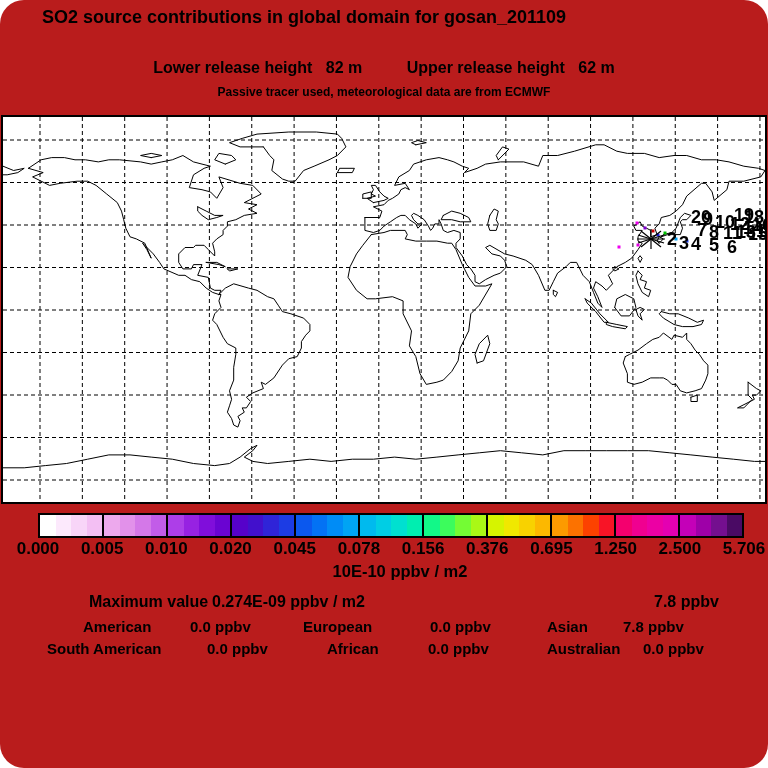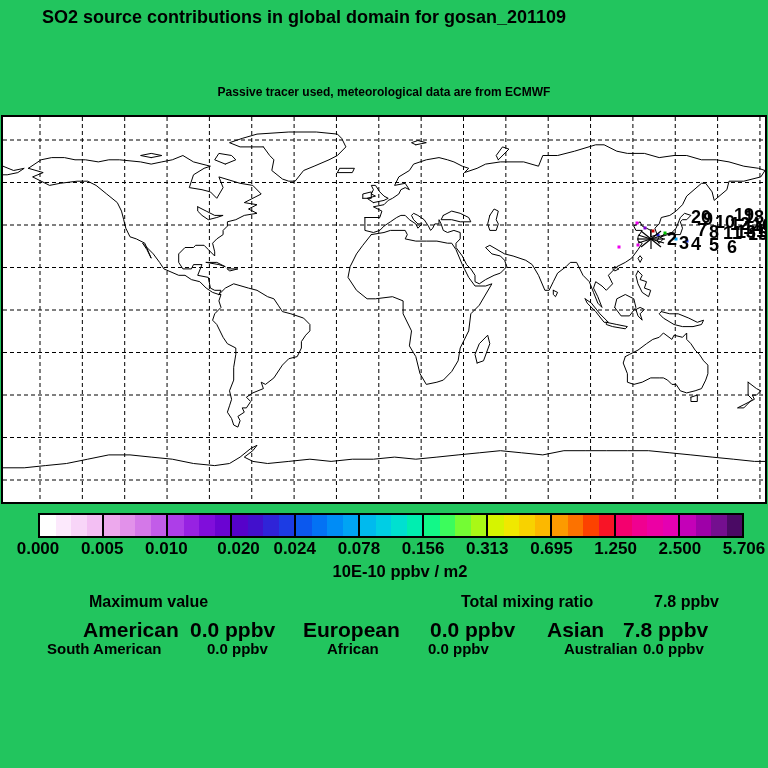--- a/index.html
+++ b/index.html
@@ -1,17 +1,17 @@
 <!DOCTYPE html>
 <html><head>
 <meta charset="utf-8">
 <style>
   html,body{margin:0;padding:0;background:#fff;}
-  .page{position:relative;width:768px;height:768px;background:#22c55e;overflow:hidden;
-        font-family:"Liberation Sans",sans-serif;color:#000;}
+  .page{position:relative;width:768px;height:768px;background:#b91c1c;overflow:hidden;
+        font-family:"Liberation Sans",sans-serif;color:#000;border-radius:24px;}
   .hline{position:absolute;left:0;width:768px;text-align:center;white-space:pre;font-weight:700;}
   #title-line{position:absolute;left:42px;top:7px;white-space:pre;font-weight:700;font-size:18px;}
   #line2{top:33px;font-size:16px;}
   #line3{top:59px;font-size:16px;}
   #line4{top:85px;font-size:12px;}
   #map-frame{position:absolute;left:1px;top:115px;width:766px;height:389px;
              border:2px solid #000;box-sizing:border-box;background:#fff;}
   #map-svg{width:100%;height:100%;display:block;}
   .grid-line{stroke:#000;stroke-width:1;stroke-dasharray:4 3;}
   .coast{fill:none;stroke:#000;stroke-width:1;stroke-linejoin:round;stroke-linecap:round;}
@@ -21,29 +21,30 @@
             border:2px solid #000;box-sizing:border-box;display:flex;}
   .cbar-cell{flex:1 1 auto;height:100%;}
   .cbar-cell.major{border-left:2px solid #000;}
   #cbar-labels{position:absolute;left:38px;top:539px;width:706px;height:20px;}
   .cbar-label{position:absolute;top:0;transform:translateX(-50%);
               font-weight:700;font-size:17px;white-space:nowrap;}
   #cbar-unit{position:absolute;left:30px;top:562px;width:740px;text-align:center;
              font-weight:700;font-size:16.5px;}
   .stat{position:absolute;font-weight:700;white-space:pre;}
   .stat.r1{top:593px;font-size:16px;margin-left:24px;}
-  .stat.r2{top:618px;font-size:21px;}
+  .stat.r2{top:618px;font-size:15px;}
   .stat.r3{top:640px;font-size:15px;}
 </style>
 </head>
 <body>
 
 <div class="page">
 
   <div id="title-line">SO2 source contributions in global domain for gosan_201109</div>
+  <div id="line3" class="hline">Lower release height   82 m          Upper release height   62 m</div>
   <div id="line4" class="hline">Passive tracer used, meteorological data are from ECMWF</div>
 
   <div id="map-frame">
     <svg id="map-svg" viewBox="0 0 762 385" preserveAspectRatio="none">
         <line x1="37" y1="0" x2="37" y2="385" class="grid-line"></line>
         <line x1="79.35" y1="0" x2="79.35" y2="385" class="grid-line"></line>
         <line x1="121.7" y1="0" x2="121.7" y2="385" class="grid-line"></line>
         <line x1="164.05" y1="0" x2="164.05" y2="385" class="grid-line"></line>
         <line x1="206.4" y1="0" x2="206.4" y2="385" class="grid-line"></line>
         <line x1="248.75" y1="0" x2="248.75" y2="385" class="grid-line"></line>
@@ -182,43 +183,43 @@
       <div class="cbar-cell" style="background: rgb(228, 0, 178);"></div>
       <div class="cbar-cell major" style="background: rgb(196, 0, 184);"></div>
       <div class="cbar-cell" style="background: rgb(158, 0, 168);"></div>
       <div class="cbar-cell" style="background: rgb(116, 15, 143);"></div>
       <div class="cbar-cell" style="background: rgb(74, 10, 100);"></div>
     </div>
   <div id="cbar-labels">
       <span class="cbar-label" style="left: 0px;">0.000</span>
       <span class="cbar-label" style="left: 64.1818px;">0.005</span>
       <span class="cbar-label" style="left: 128.364px;">0.010</span>
-      <span class="cbar-label" style="left: 192.545px; margin-left: 8px;">0.020</span>
-      <span class="cbar-label" style="left: 256.727px;">0.024</span>
+      <span class="cbar-label" style="left: 192.545px;">0.020</span>
+      <span class="cbar-label" style="left: 256.727px;">0.045</span>
       <span class="cbar-label" style="left: 320.909px;">0.078</span>
       <span class="cbar-label" style="left: 385.091px;">0.156</span>
-      <span class="cbar-label" style="left: 449.273px;">0.313</span>
+      <span class="cbar-label" style="left: 449.273px;">0.376</span>
       <span class="cbar-label" style="left: 513.455px;">0.695</span>
       <span class="cbar-label" style="left: 577.636px;">1.250</span>
       <span class="cbar-label" style="left: 641.818px;">2.500</span>
       <span class="cbar-label" style="left: 706px;">5.706</span>
     </div>
   <div id="cbar-unit">10E-10 ppbv / m2</div>
 
   <span class="stat r1" style="left:65px">Maximum value</span>
-  <span class="stat r1" style="left:437px">Total mixing ratio</span>
+  <span class="stat r1" style="left:188px">0.274E-09 ppbv / m2</span>
   <span class="stat r1" style="left:630px">7.8 ppbv</span>
 
   <span class="stat r2" style="left:83px">American</span>
   <span class="stat r2" style="left:190px">0.0 ppbv</span>
   <span class="stat r2" style="left:303px">European</span>
   <span class="stat r2" style="left:430px">0.0 ppbv</span>
   <span class="stat r2" style="left:547px">Asian</span>
   <span class="stat r2" style="left:623px">7.8 ppbv</span>
 
   <span class="stat r3" style="left:47px">South American</span>
   <span class="stat r3" style="left:207px">0.0 ppbv</span>
   <span class="stat r3" style="left:327px">African</span>
   <span class="stat r3" style="left:428px">0.0 ppbv</span>
-  <span class="stat r3" style="left:564px">Australian</span>
+  <span class="stat r3" style="left:547px">Australian</span>
   <span class="stat r3" style="left:643px">0.0 ppbv</span>
 
 </div>
 
 </body></html>

